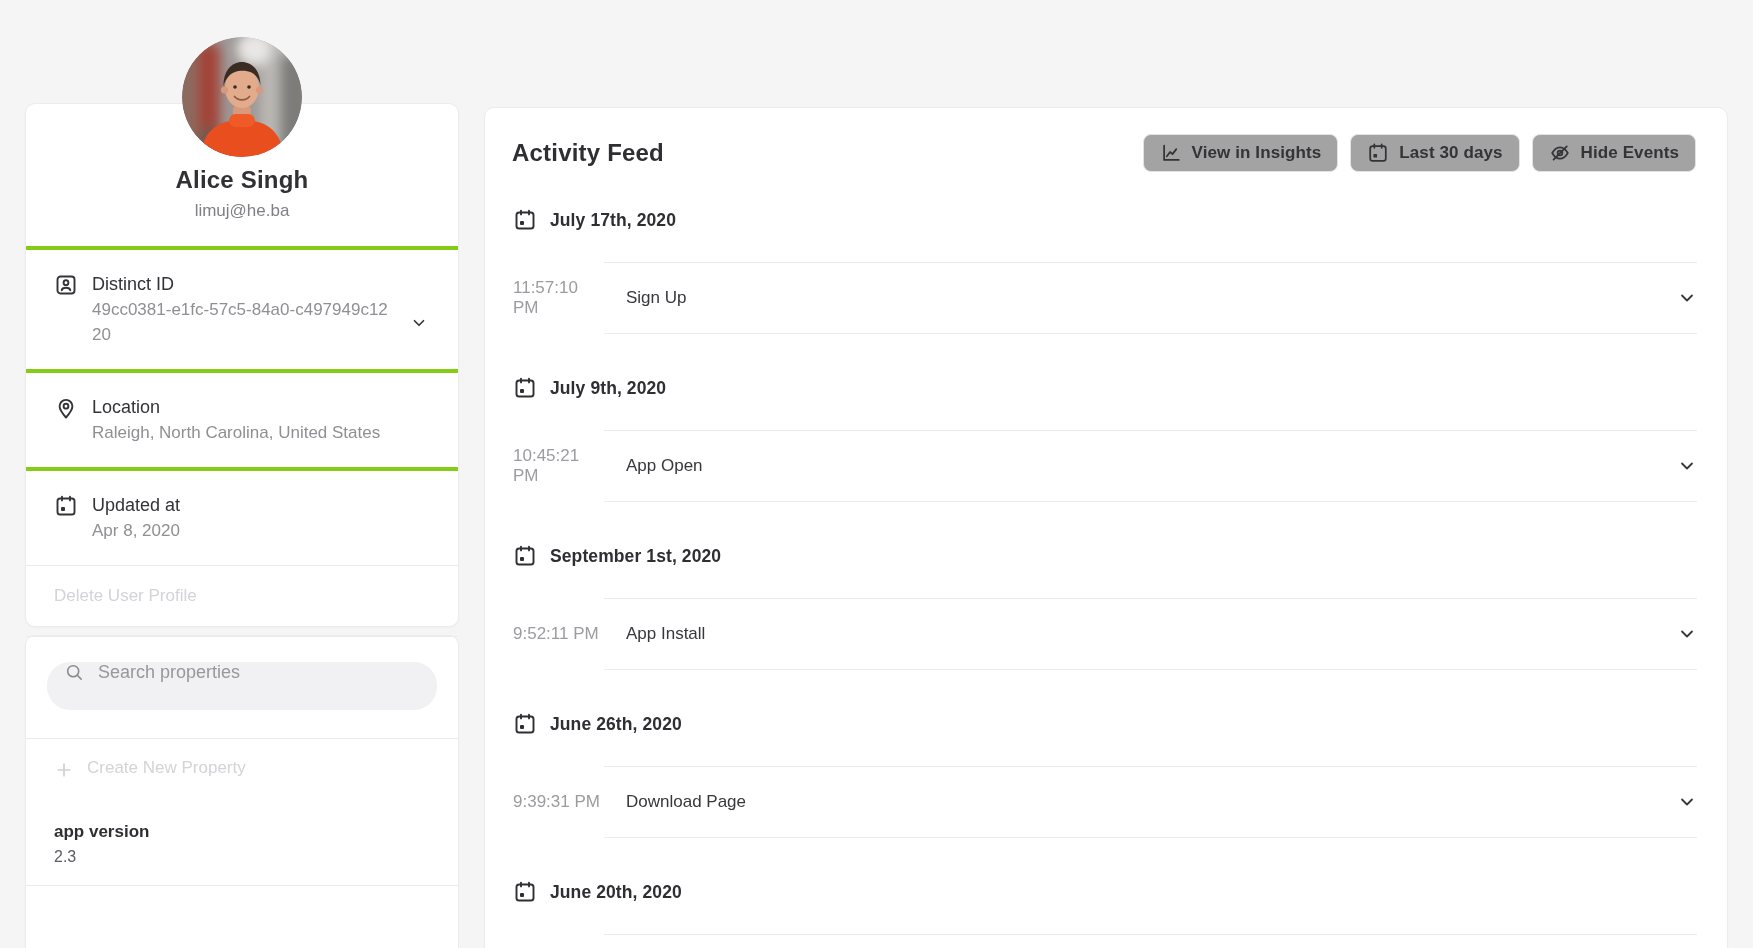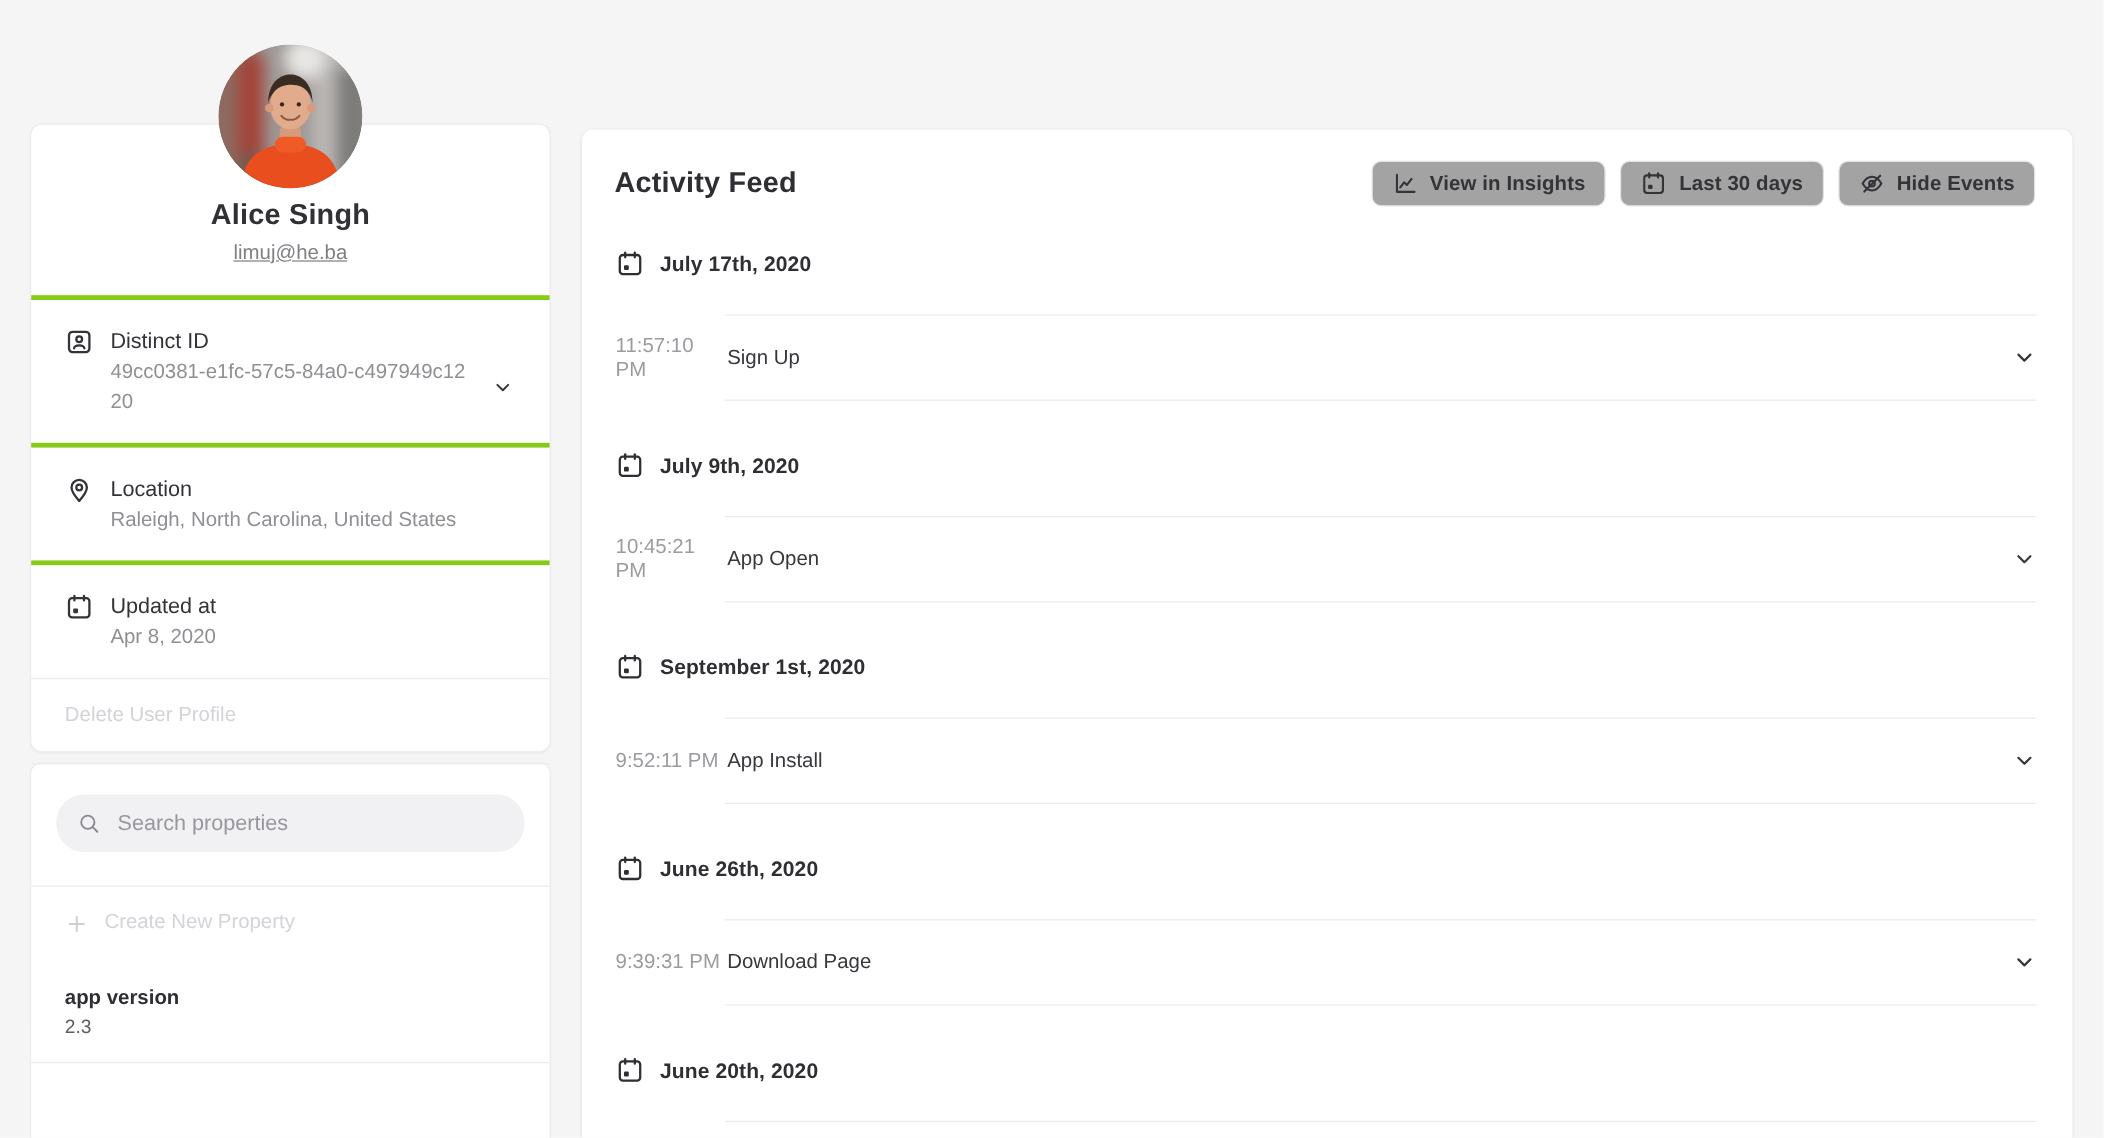--- a/index.html
+++ b/index.html
@@ -18,37 +18,37 @@
     box-shadow:0 1px 2px rgba(0,0,0,0.03);
   }
   
   .profile-card { left:25px; top:103px; width:434px; }
   .avatar-wrap {
     position:absolute; top:-67px; left:50%; transform:translateX(-50%);
     width:120px; height:120px; border-radius:50%; overflow:hidden;
   }
   .profile-head { padding:62px 20px 26px; text-align:center; }
   .profile-name { font-size:24px; font-weight:700; color:#303035; line-height:28px; margin-bottom:8px; letter-spacing:.2px; }
-  .profile-email { font-size:17px; color:#7f7f85; line-height:18px;text-decoration:underline; }
+  .profile-email { font-size:17px; color:#7f7f85; line-height:18px; }
   .hdivider { border-top:1px solid #ebebee; }
   .field-row { display:flex; gap:14px; padding:22px 28px; border-top:4px solid #84cc16; position:relative; }
   .field-icon { width:24px; height:24px; flex:0 0 24px; margin-top:1px; }
   .field-label { font-size:18px; line-height:24px; color:#333338; }
   .field-value { font-size:17px; line-height:25px; color:#8f8f94; margin-top:1px; }
   .id-value { width:300px; word-break:break-all; }
   .row-chevron { position:absolute; right:30px; top:50%; transform:translateY(4px); width:18px; height:18px; cursor:pointer; }
   .delete-row { padding:18px 28px; border-top:1px solid #ebebee; }
   .ghost-text { font-size:17px; line-height:24px; color:#d3d3d8; cursor:default; }
 
   
   .props-card { left:25px; top:635px; width:434px; height:400px; }
   .props-title { padding:21px 28px 14px; font-size:19px; font-weight:700; color:#2e2e33; line-height:22px; }
   .search-section { padding:25px 21px 28px; border-top:1px solid #ebebee; }
   .search-box {
-    display:flex; align-items:center; gap:13px;
+    display:flex; align-items:flex-start; gap:13px;
     height:48px; background:#f1f1f3; border-radius:23px; padding:0 17px;
   }
   .search-box input {
     border:none; outline:none; background:transparent; flex:1;
     font-family:"Liberation Sans", sans-serif; font-size:18px; color:#3a3a3f;
   }
   .search-box input::placeholder { color:#97979d; }
   .create-row { display:flex; align-items:flex-end; gap:13px; padding:17px 28px 24px; border-top:1px solid #ebebee; }
   .prop-item { padding:16px 28px; }
   .prop-name { font-size:17px; font-weight:700; color:#2e2e33; line-height:24px; }
@@ -67,21 +67,21 @@
     font-size:17px; font-weight:700; color:#333338; cursor:pointer; letter-spacing:.1px;
   }
   .btn svg { flex:0 0 auto; }
   .feed { padding:36px 30px 40px 28px; }
   .group { margin-bottom:42px; }
   .date-header { display:flex; align-items:center; gap:13px; height:24px; margin-bottom:30px; }
   .date-text { font-size:17.5px; font-weight:700; color:#2e2e33; letter-spacing:.1px; }
   .g-divider { border-top:1px solid #ececee; margin-left:91px; }
   .event-row { display:flex; align-items:center; height:70px; cursor:pointer; }
   .event-time { width:93px; flex:0 0 93px; font-size:17px; color:#9b9ba0; }
-  .event-name { font-size:17px; font-weight:500; color:#37373c; }
+  .event-name { font-size:17px; font-weight:500; color:#37373c;margin-left:20px; }
   .event-chevron { margin-left:auto; width:20px; height:20px; }
 </style>
 </head>
 <body>
 
 <svg width="0" height="0" style="position:absolute">
   <defs>
     <g id="ic-calendar" fill="none" stroke-width="1.9" stroke-linecap="round" stroke-linejoin="round">
       <rect x="3.5" y="4.5" width="17" height="16" rx="2.6"></rect>
       <line x1="8" y1="2.6" x2="8" y2="6.4"></line>

